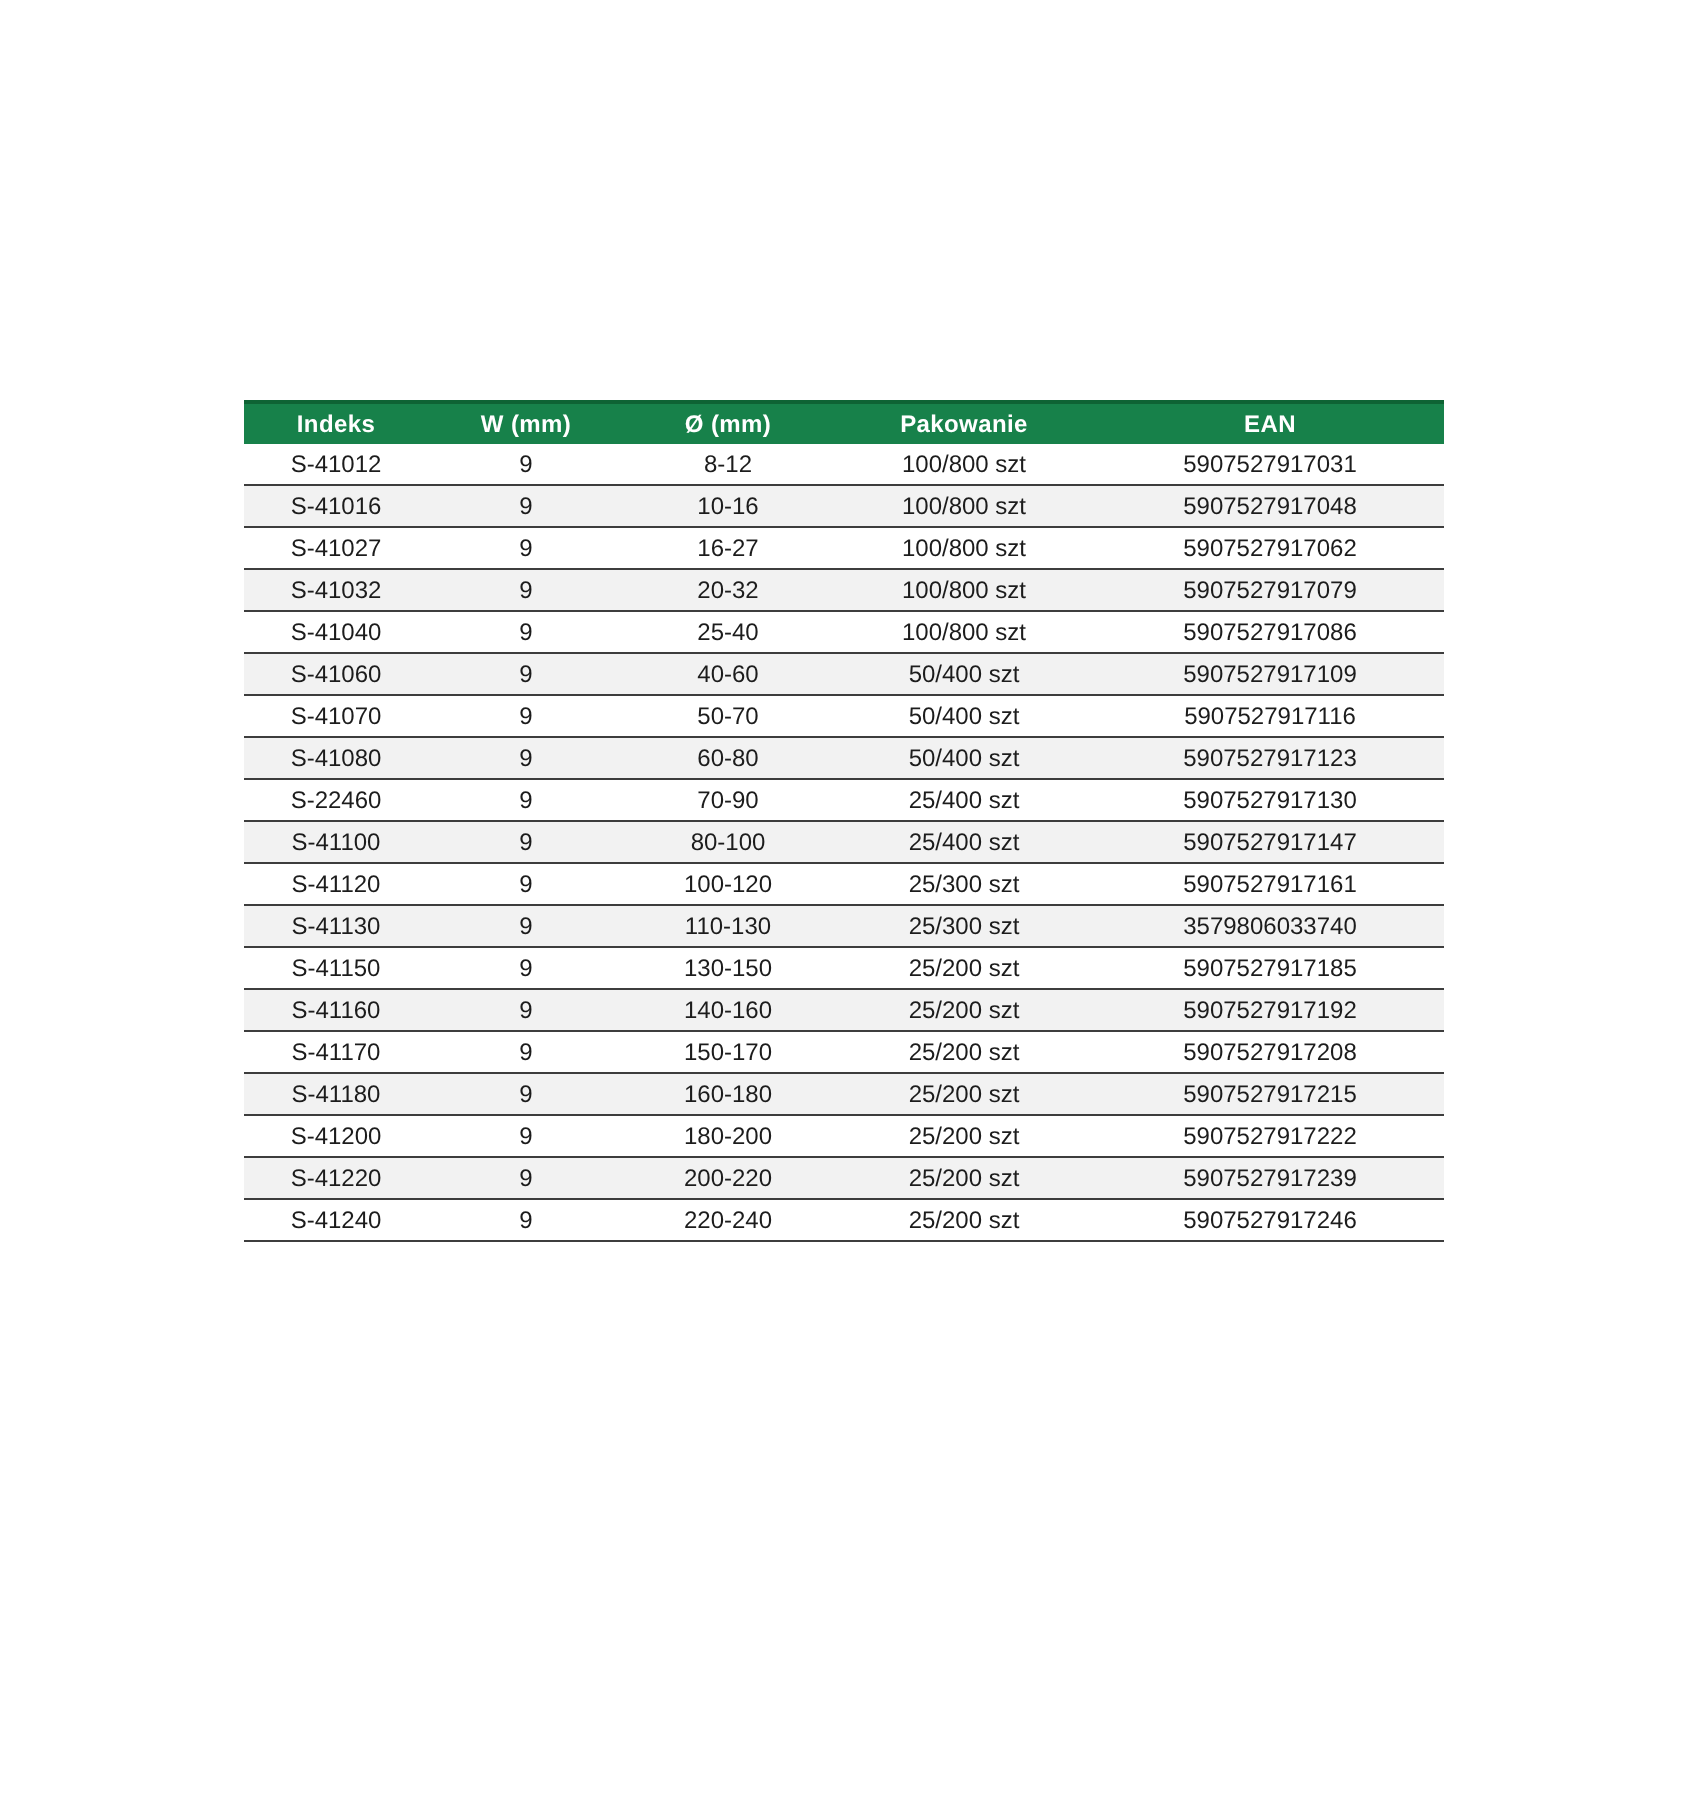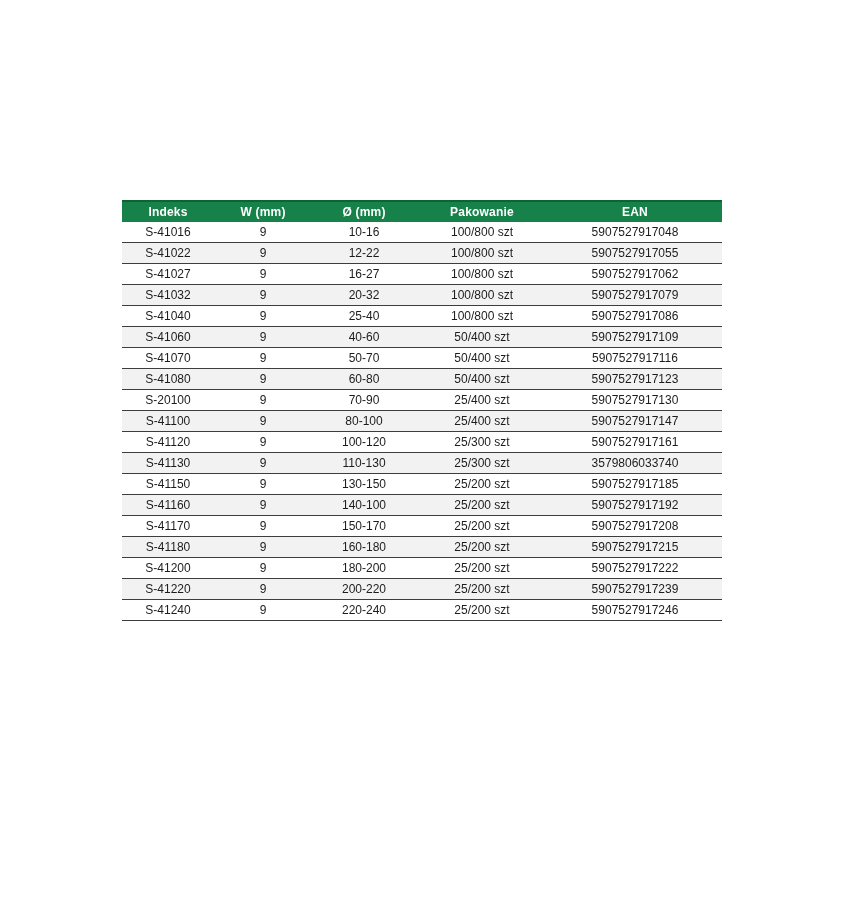--- a/index.html
+++ b/index.html
@@ -75,32 +75,32 @@
     <tr>
         <th>Indeks</th>
         <th>W (mm)</th>
         <th>Ø (mm)</th>
         <th>Pakowanie</th>
         <th>EAN</th>
       </tr>
   </thead>
   <tbody>
       <tr>
+        <td>S-41012</td>
+        <td>9</td>
+        <td>8-12</td>
+        <td>100/800 szt</td>
+        <td>5907527917031</td>
+      </tr>
+      <tr>
         <td>S-41016</td>
         <td>9</td>
         <td>10-16</td>
         <td>100/800 szt</td>
         <td>5907527917048</td>
-      </tr>
-      <tr>
-        <td>S-41022</td>
-        <td>9</td>
-        <td>12-22</td>
-        <td>100/800 szt</td>
-        <td>5907527917055</td>
       </tr>
       <tr>
         <td>S-41027</td>
         <td>9</td>
         <td>16-27</td>
         <td>100/800 szt</td>
         <td>5907527917062</td>
       </tr>
       <tr>
         <td>S-41032</td>
@@ -131,21 +131,21 @@
         <td>5907527917116</td>
       </tr>
       <tr>
         <td>S-41080</td>
         <td>9</td>
         <td>60-80</td>
         <td>50/400 szt</td>
         <td>5907527917123</td>
       </tr>
       <tr>
-        <td>S-20100</td>
+        <td>S-22460</td>
         <td>9</td>
         <td>70-90</td>
         <td>25/400 szt</td>
         <td>5907527917130</td>
       </tr>
       <tr>
         <td>S-41100</td>
         <td>9</td>
         <td>80-100</td>
         <td>25/400 szt</td>
@@ -168,21 +168,21 @@
       <tr>
         <td>S-41150</td>
         <td>9</td>
         <td>130-150</td>
         <td>25/200 szt</td>
         <td>5907527917185</td>
       </tr>
       <tr>
         <td>S-41160</td>
         <td>9</td>
-        <td>140-100</td>
+        <td>140-160</td>
         <td>25/200 szt</td>
         <td>5907527917192</td>
       </tr>
       <tr>
         <td>S-41170</td>
         <td>9</td>
         <td>150-170</td>
         <td>25/200 szt</td>
         <td>5907527917208</td>
       </tr>

